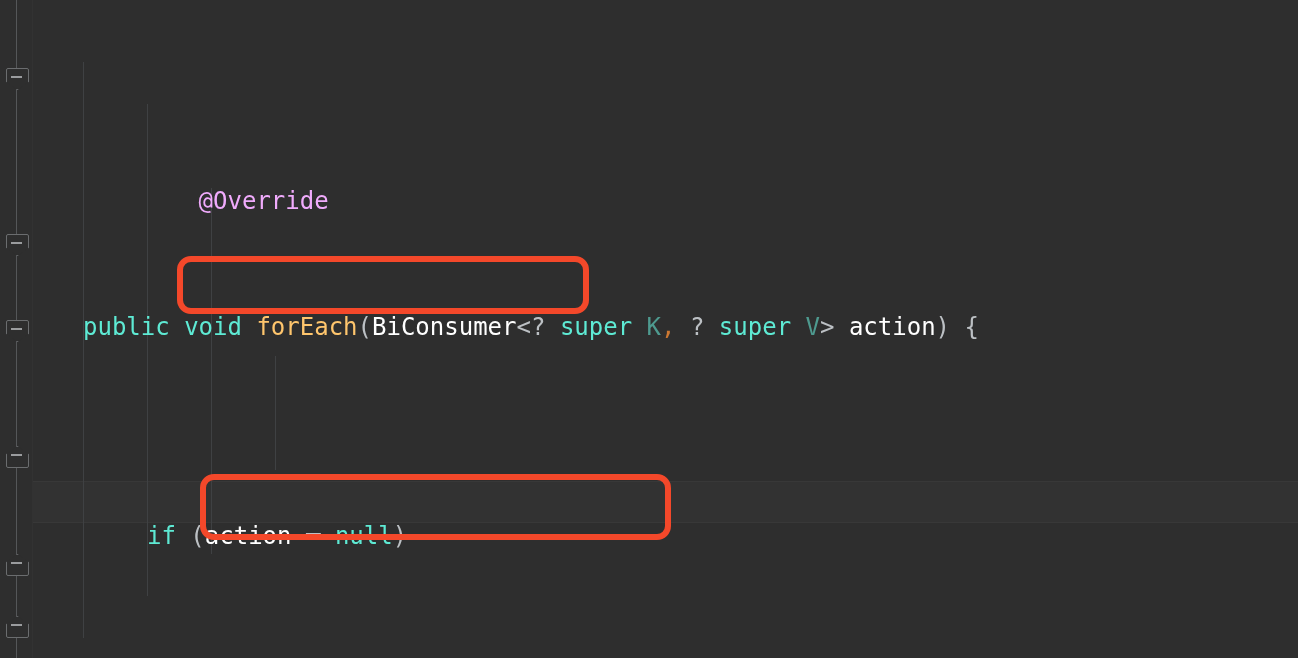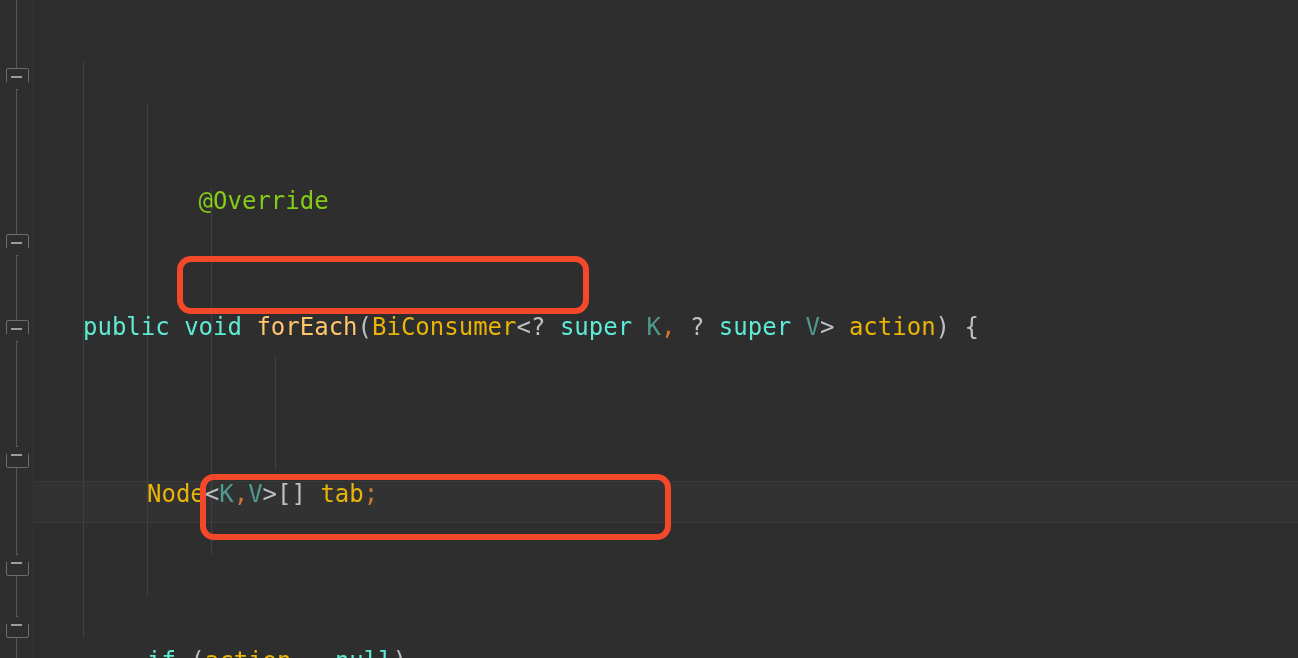--- a/index.html
+++ b/index.html
@@ -95,22 +95,22 @@
     color: #bcc0c4;
   }
   .ln {
     position: relative;
     height: 41.8px;
     padding-left: 16px;
   }
 
   
   .kw   { color: #5eead4; }
-  .ann  { color: #84cc16; }
-  .type { color: #eab308; }
+  .ann  { color: #f0abfc; }
+  .type { color: #ffffff; }
   .fn   { color: #ffc66d; }
   .gen  { color: #4e9a8f; }
   .pln  { color: #bcc0c4; }
   .punc { color: #bcc0c4; }
   .semi { color: #cc7832; }
 
   
   .annot {
     position: absolute;
     border: 6px solid #f4482a;
@@ -164,21 +164,20 @@
     </div>
 
     <div class="code">
 
       <div class="ln" style="padding-left:50px">
         <span class="ann">@Override</span>
       </div>
 
       <div class="ln" style="padding-left:50px"><span class="kw">public</span><span class="pln"> </span><span class="kw">void</span><span class="pln"> </span><span class="fn">forEach</span><span class="punc">(</span><span class="type">BiConsumer</span><span class="punc">&lt;? </span><span class="kw">super</span><span class="pln"> </span><span class="gen">K</span><span class="semi">,</span><span class="punc"> ? </span><span class="kw">super</span><span class="pln"> </span><span class="gen">V</span><span class="punc">&gt; </span><span class="type">action</span><span class="punc">) {</span></div>
 
-      <div class="ln" style="padding-left:114px"><span class="type">Node</span><span class="punc">&lt;</span><span class="gen">K</span><span class="semi">,</span><span class="gen">V</span><span class="punc">&gt;[] </span><span class="type">tab</span><span class="semi">;</span></div>
 
       <div class="ln" style="padding-left:114px"><span class="kw">if</span><span class="punc"> (</span><span class="type">action</span><span class="punc"> </span><span class="pln">═</span><span class="punc"> </span><span class="kw">null</span><span class="punc">)</span></div>
 
       
 
       
 
       
 
       

